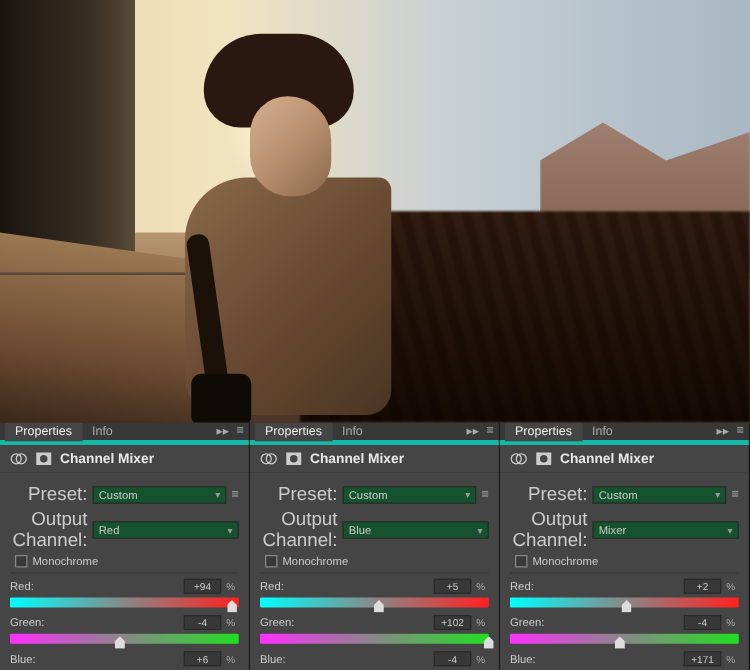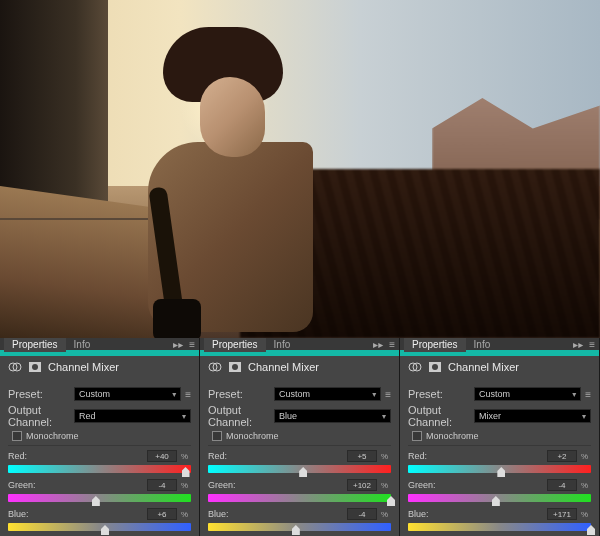--- a/index.html
+++ b/index.html
@@ -16,33 +16,33 @@
   .face { width:65px; height:80px; background: linear-gradient(135deg, #d4b090 0%, #b89070 50%, #8a6848 100%); border-radius: 30px 35px 28px 32px; margin: -25px 0 0 32px; position:relative;}
   .hair { position:absolute; top:40px; left:-8px; width:145px; height:220px; background: linear-gradient(180deg, #3a2010 0%, #2a1508 60%, #1a0e05 100%); border-radius: 40px 20px 60px 50px; z-index:-1;}
   .hair::after{content:''; position:absolute; right:-18px; top:40px; width:35px; height:120px; background:linear-gradient(180deg,#5a3a20,#3a2010); border-radius:20px; filter:blur(2px);}
   .coat { width:165px; height:190px; background: linear-gradient(135deg, #8a6a4a 0%, #6a4a32 50%, #4a3522 100%); border-radius: 50px 10px 20px 30px; margin: -15px 0 0 -20px;}
   .strap { position:absolute; top:160px; left:-10px; width:18px; height:140px; background:#1a1208; border-radius:8px; transform:rotate(-8deg);}
   .camera { position:absolute; bottom:-10px; left:-15px; width:48px; height:42px; background:#0e0a06; border-radius:8px;}
   .railing { position:absolute; bottom:35%; left:0; width:32%; height:2px; background:#5a4838;}
 
   .panels-row { display:flex; width:600px; background:#2a2a2a; }
   .panel-col { flex:1; border-right:1px solid #1a1a1a; }
-  .tab-bar { display:flex; align-items:center; background:#383838; height:18px; padding:0 4px; border-bottom:6px solid #14b8a6; }
+  .tab-bar { display:flex; align-items:center; background:#383838; height:18px; padding:0 4px; border-bottom:4px solid #14b8a6; }
   .tab { padding: 2px 8px; font-size: 10px; color:#aaa; }
   .tab.active { color:#eee; background:#454545; }
   .tab-icons { margin-left:auto; display:flex; gap:6px; }
   .mini-icon { font-size:10px; color:#aaa; }
   .panel-header { display:flex; align-items:center; gap:6px; padding:4px 8px; background:#454545; }
   .panel-header .ic { width:14px; height:14px; display:inline-flex; align-items:center; justify-content:center; }
-  .panel-title { font-size:11px; font-weight:normal; color:#e8e8e8; }
+  .panel-title { font-size:11px; font-weight:bold; color:#e8e8e8; }
   .panel-body { padding: 6px 8px; background:#454545; }
   .row { display:flex; align-items:center; margin:3px 0; gap:4px; }
-  .lbl { width:62px; font-size:11px; color:#ccc; }
+  .lbl { width:62px; text-align:right; font-size:15px; color:#ccc; }
   .lbl-short { width:40px; text-align:left; font-size:9px; color:#ccc;}
-  .select { flex:1; height:14px; background:#000000; border:1px solid #2a2a2a; color:#ccc; font-size:9px; padding:0 4px; display:flex; align-items:center; justify-content:space-between; }
+  .select { flex:1; height:14px; background:#14532d; border:1px solid #2a2a2a; color:#ccc; font-size:9px; padding:0 4px; display:flex; align-items:center; justify-content:space-between; }
   .chev { font-size:8px; color:#999; }
   .chk { width:10px; height:10px; border:1px solid #888; background:#383838; display:inline-block; }
   .slider-row { display:flex; align-items:center; margin:2px 0 6px; gap:4px;}
   .slider-track { flex:1; height:8px; position:relative; border-radius:1px;}
   .slider-track.red { background: linear-gradient(90deg, #00ffff 0%, #888 50%, #ff2020 100%); }
   .slider-track.green { background: linear-gradient(90deg, #ff30ff 0%, #888 50%, #20e020 100%); }
   .slider-track.blue { background: linear-gradient(90deg, #ffe030 0%, #888 50%, #3060ff 100%); }
   .thumb { position:absolute; top:2px; width:8px; height:10px; background:#ddd; transform:translateX(-50%); clip-path: polygon(50% 0, 100% 40%, 100% 100%, 0 100%, 0 40%); }
   .valbox { width:30px; height:12px; background:#383838; border:1px solid #2a2a2a; text-align:center; font-size:8px; line-height:12px; color:#ccc;}
   .pct { width:10px; font-size:8px; color:#aaa;}
@@ -113,21 +113,21 @@
       </div>
       <div class="row" style="margin-left:4px;">
         <span class="chk"></span>
         <span style="font-size:9px;">Monochrome</span>
       </div>
       <div class="divider"></div>
 
   <div class="row">
     <span class="lbl-short">Red:</span>
     <div style="flex:1"></div>
-    <span class="valbox">+40</span>
+    <span class="valbox">+94</span>
     <span class="pct">%</span>
   </div>
   <div class="slider-row">
     <div class="slider-track red">
       <div class="thumb" style="left:97%"></div>
     </div>
   </div>
 
   <div class="row">
     <span class="lbl-short">Green:</span>

